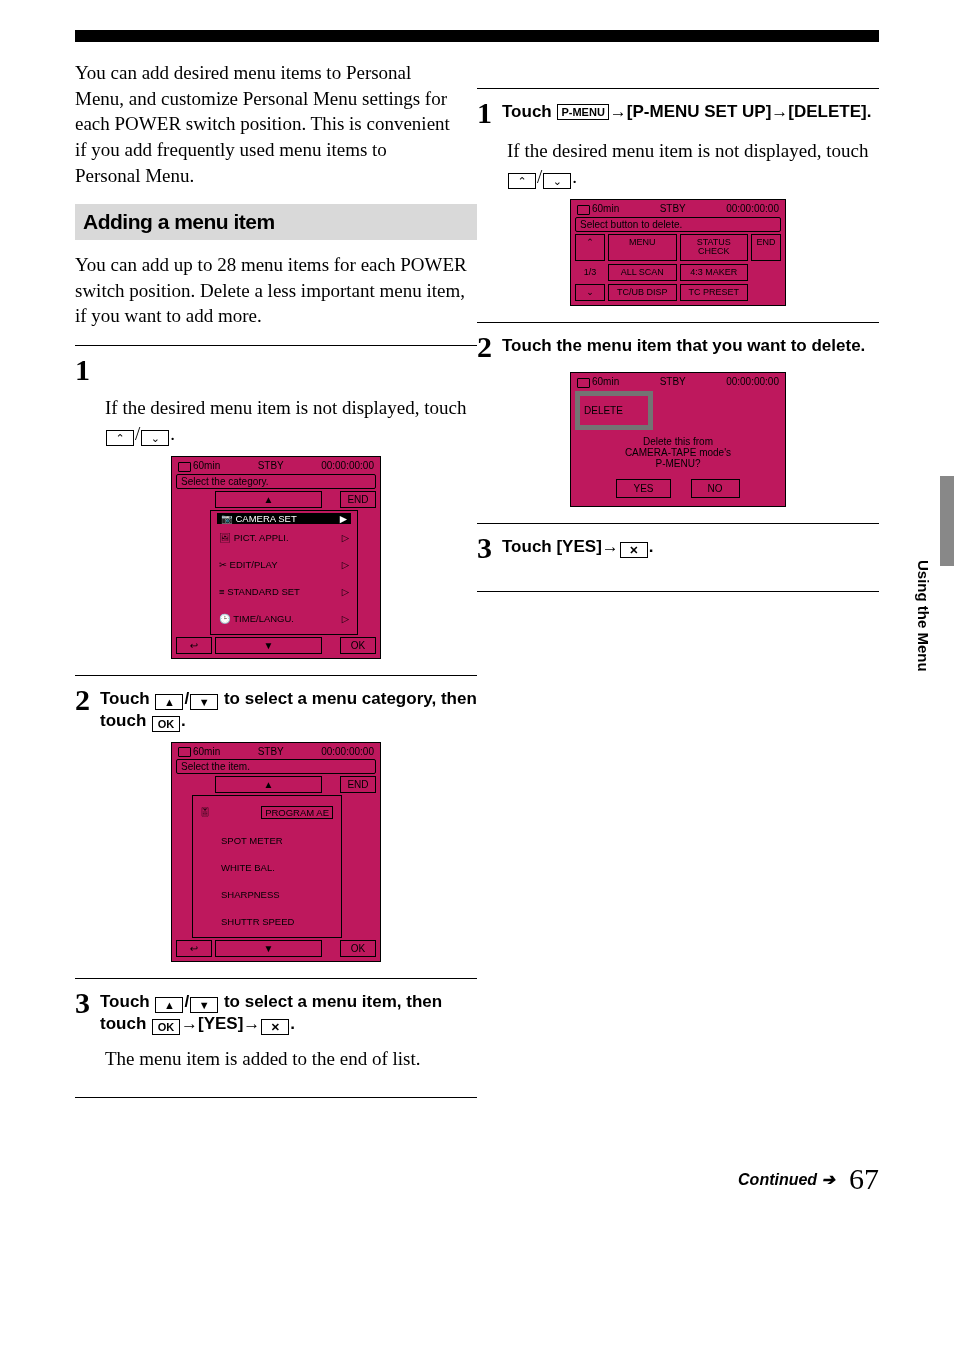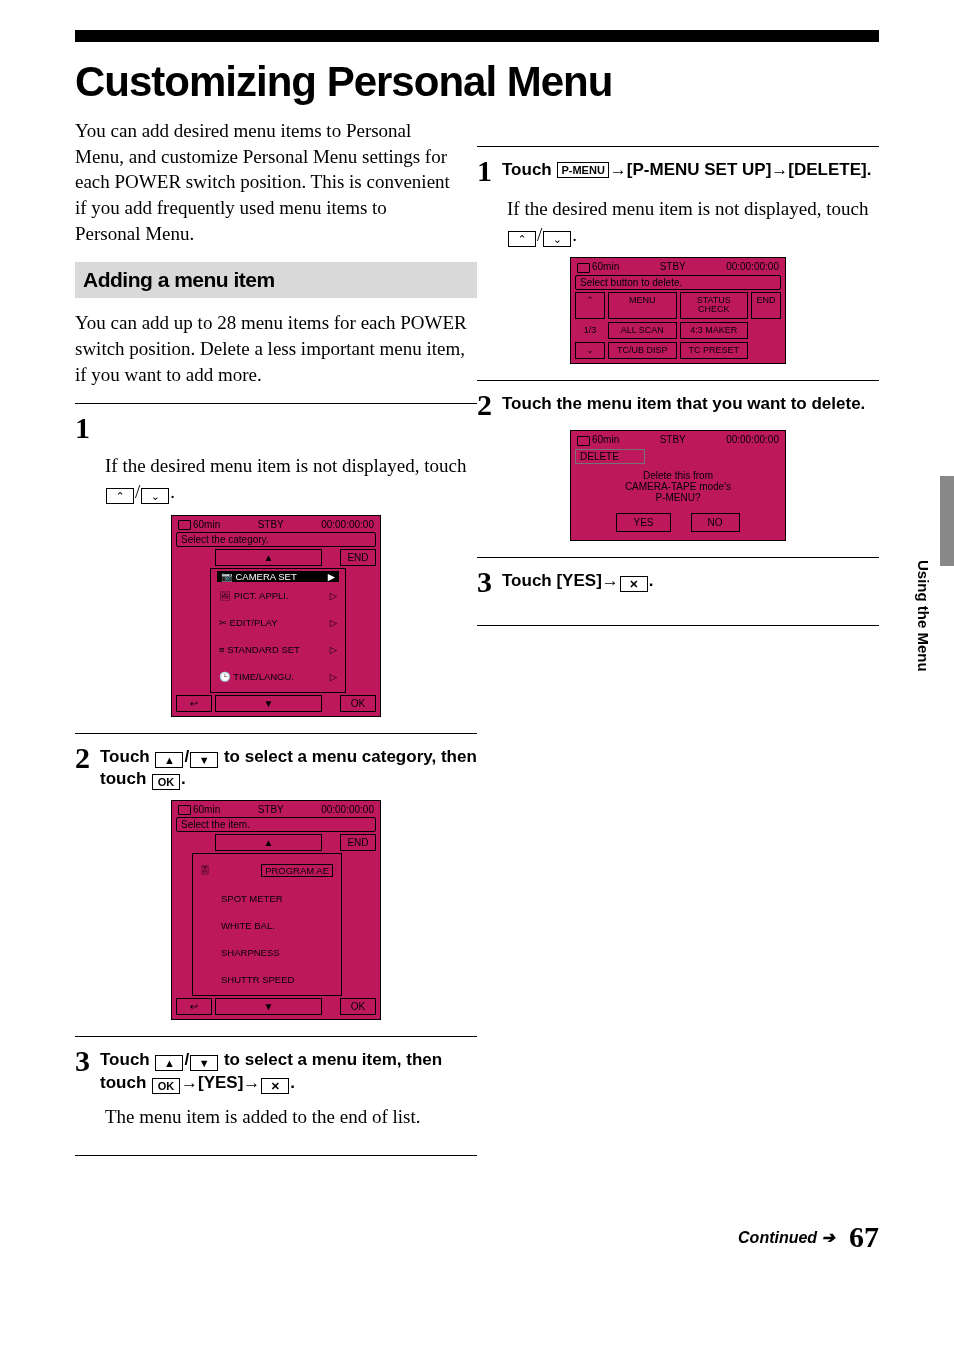--- a/index.html
+++ b/index.html
@@ -133,21 +133,21 @@
     margin-top: 50px;
     font-family: Arial, Helvetica, sans-serif;
   }
   .continued {
     font-style: italic;
     font-weight: 700;
     font-size: 16px;
   }
   .page-num {
     font-family: "Times New Roman", Times, serif;
-    font-weight: 700;
+    font-weight: 400;
     font-size: 30px;
   }
   
   .lcd {
     border:1px solid #000;
     width:204px;
     margin: 10px auto 16px auto;
     font-family: Arial, Helvetica, sans-serif;
     font-size:10px;
     background:#be185d;
@@ -168,21 +168,20 @@
   .lcd .yn .b { border:1px solid #000; padding:3px 16px;}
   .lcd .center-text { text-align:center; padding:4px 0;} 
   .cassette{display:inline-block;width:11px;height:8px;border:1px solid #000;border-radius:1px;vertical-align:middle;margin-right:2px;}
 </style>
 </head>
 <body>
 
 <div class="page">
   <div class="top-bar"></div>
 
-  <h1 class="main-title">Customizing Personal Menu</h1>
 
   <div class="columns">
 
     <div class="col">
       <p class="para intro">You can add desired menu items to Personal Menu, and customize Personal Menu settings for each POWER switch position. This is convenient if you add frequently used menu items to Personal Menu.</p>
 
       <div class="section-heading">Adding a menu item</div>
 
       <p class="para">You can add up to 28 menu items for each POWER switch position. Delete a less important menu item, if you want to add more.</p>
 
@@ -200,21 +199,21 @@
             <span>STBY</span>
             <span>00:00:00:00</span>
           </div>
           <div class="subtitle">Select the category.</div>
           <div class="row">
             <div style="flex:0 0 36px;"></div>
             <div class="cell">▲</div>
             <div style="flex:0 0 12px;"></div>
             <div class="cell small">END</div>
           </div>
-          <div class="list-box" style="margin-left:36px;margin-right:32px;">
+          <div class="list-box" style="margin-left:36px;margin-right:20px;">
             <div class="list-item sel">
                 <span>📷 <span>CAMERA SET</span></span>
                 <span>▶</span>
               </div>
             <div class="list-item">
                 <span>🖼 <span>PICT. APPLI.</span></span>
                 <span>▷</span>
               </div>
             <div class="list-item">
                 <span>✂ <span>EDIT/PLAY</span></span>
@@ -331,21 +330,21 @@
           <span class="step-num">2</span>
           <span>Touch the menu item that you want to delete.</span>
         </div>
 
         <div class="lcd" style="width:210px;">
           <div class="status-row">
             <span><span class="cassette"></span><span>60min</span></span>
             <span>STBY</span>
             <span>00:00:00:00</span>
           </div>
-          <div style="border:1px solid #737373;margin:2px;padding:1px 4px;width:60px;">DELETE</div>
+          <div style="border:5px solid #737373;margin:2px;padding:9px 4px;width:60px;">DELETE</div>
           <div class="center-text">
             <div>Delete this from</div>
             <div>CAMERA-TAPE mode's</div>
             <div>P-MENU?</div>
           </div>
           <div class="yn">
             <div class="b">YES</div>
             <div class="b">NO</div>
           </div>
         </div>

